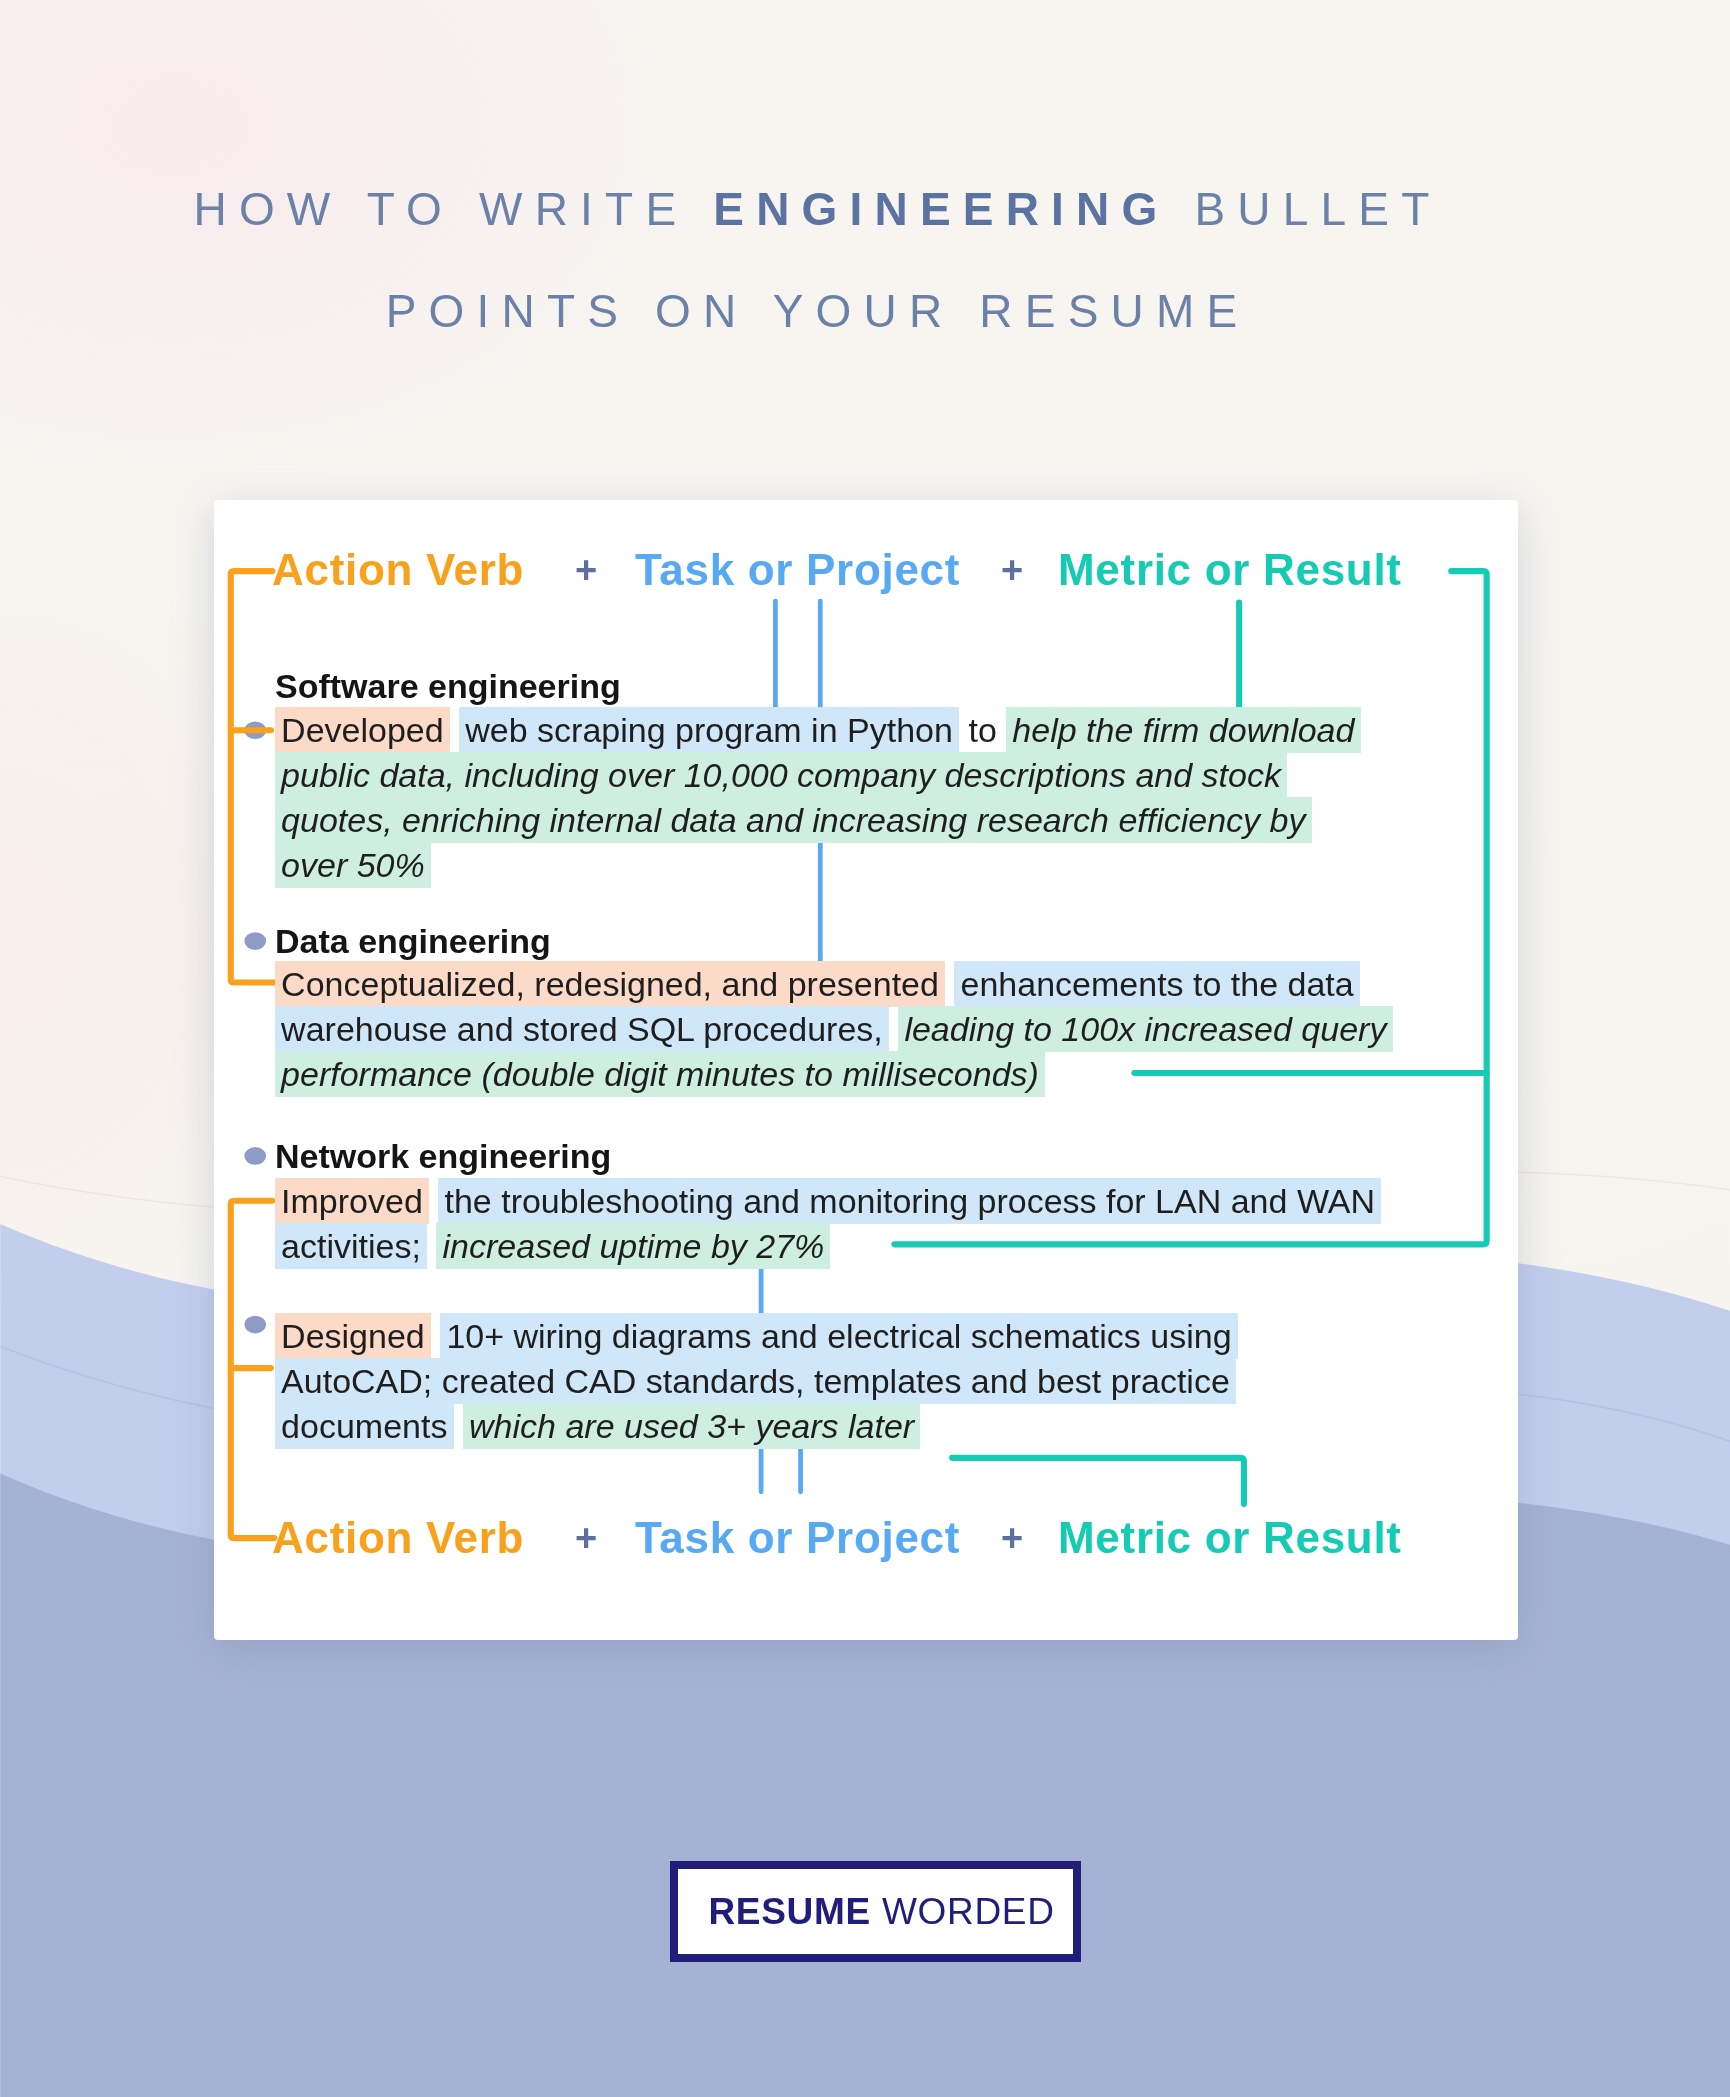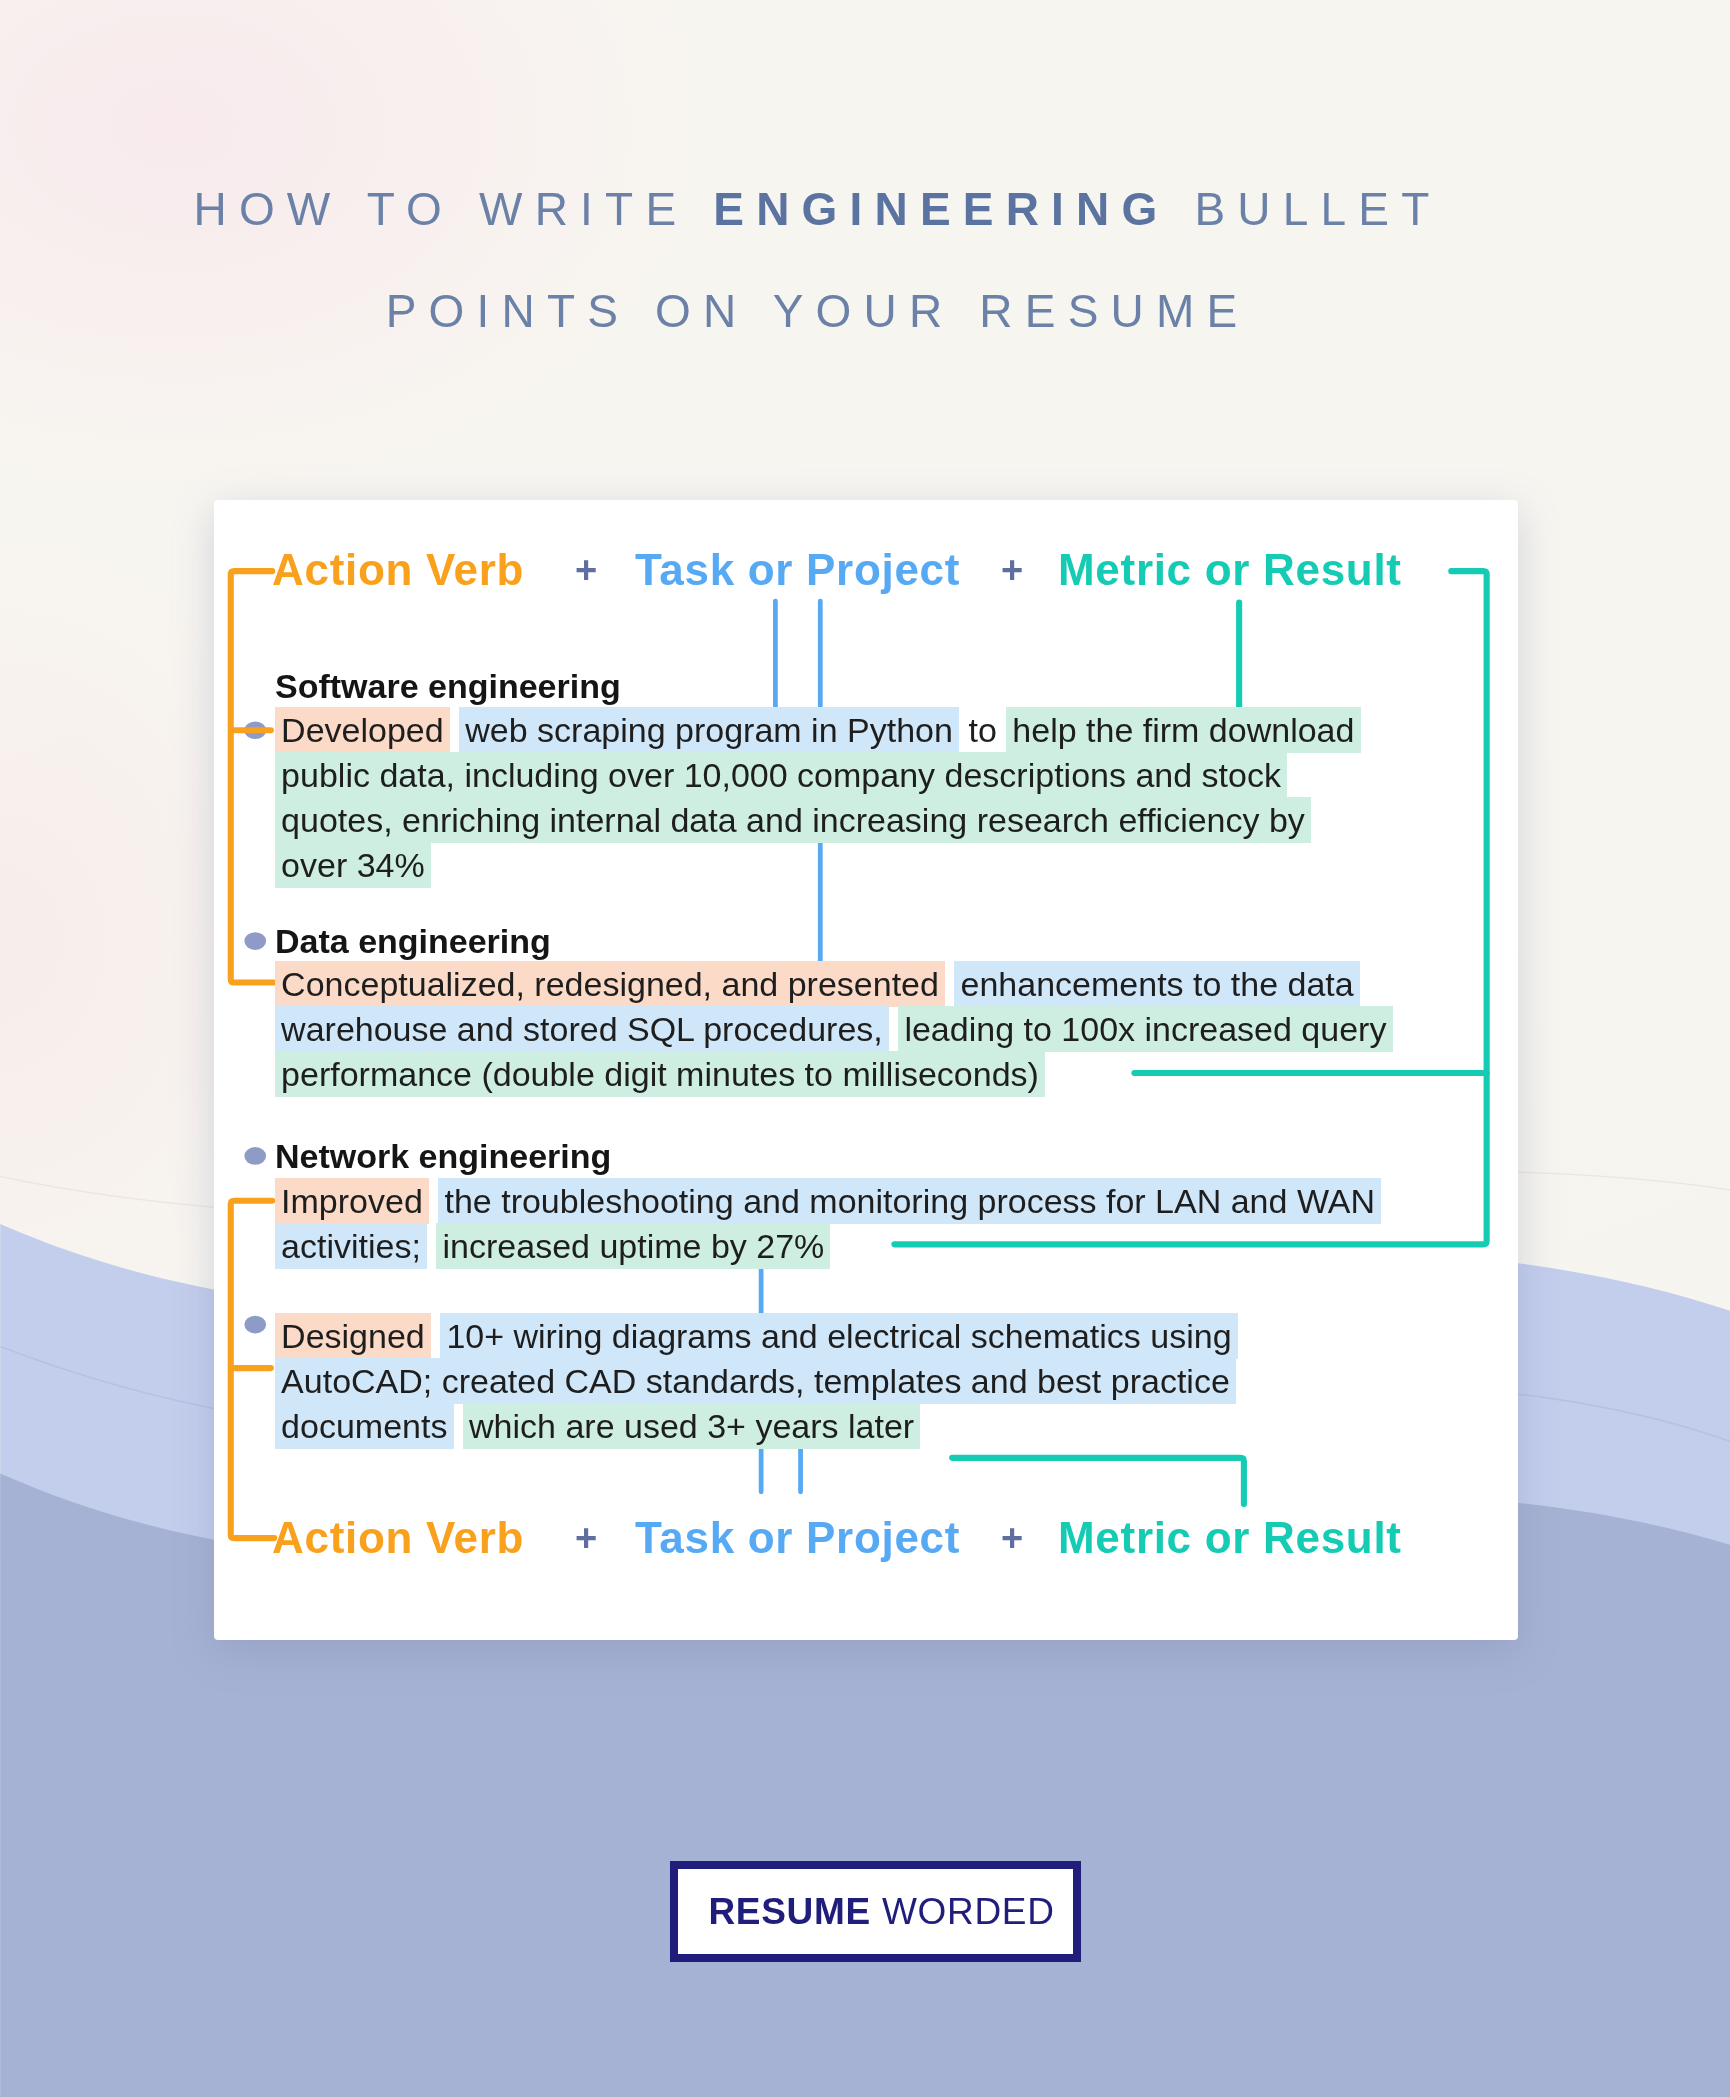--- a/index.html
+++ b/index.html
@@ -31,21 +31,21 @@
   .f-p2{left:1001px;color:#5E6E9E;font-size:38px;}
   .f-metric{left:1058px;color:#16CBB4;}
   
   .sec-h{position:absolute;z-index:4;left:275px;height:45px;line-height:45px;
     font-size:34px;font-weight:700;color:#151515;white-space:nowrap;}
   .sec-b{position:absolute;z-index:4;left:275px;}
   .bline{height:45px;line-height:45px;font-size:34px;color:#1e1e1e;white-space:nowrap;}
   .hl{padding:4.1px 6.1px;text-align:center;}
   .hl-peach{background:#FBDAC8;}
   .hl-blue{background:#D0E7FA;}
-  .hl-mint{background:#CDEEE1;}
+  .hl-mint{background:#CDEEE1;font-style:italic;}
   
   .title{position:absolute;z-index:2;left:0;top:158px;width:1635px;text-align:center;
     font-size:46px;line-height:102px;letter-spacing:12.2px;color:#6B81A8;font-weight:400;}
   .t-bold{font-weight:700;color:#5B73A0;}
   
   .logo-box{position:absolute;z-index:4;left:670px;top:1861px;width:411px;height:101px;
     background:#ffffff;border:8.2px solid #201D7B;box-sizing:border-box;
     display:flex;align-items:center;justify-content:center;gap:11px;padding-left:12px;}
   .logo-bold{font-size:37px;font-weight:700;color:#201D7B;letter-spacing:0.7px;}
   .logo-reg{font-size:37px;font-weight:400;color:#201D7B;letter-spacing:0.7px;}
@@ -117,21 +117,21 @@
   </div>
 
   <div class="sec-h" style="top:664px">Software engineering</div>
   <div class="sec-h" style="top:919px">Data engineering</div>
   <div class="sec-h" style="top:1134px">Network engineering</div>
 
   <div class="sec-b" style="top:708px">
       <div class="bline"><span class="hl hl-peach">Developed</span><span> </span><span class="hl hl-blue">web scraping program in Python</span><span> to </span><span class="hl hl-mint">help the firm download</span></div>
       <div class="bline"><span class="hl hl-mint">public data, including over 10,000 company descriptions and stock</span></div>
       <div class="bline"><span class="hl hl-mint">quotes, enriching internal data and increasing research efficiency by</span></div>
-      <div class="bline"><span class="hl hl-mint">over 34%</span></div>
+      <div class="bline"><span class="hl hl-mint">over 50%</span></div>
     </div>
   <div class="sec-b" style="top:962px">
       <div class="bline"><span class="hl hl-peach">Conceptualized, redesigned, and presented</span><span> </span><span class="hl hl-blue">enhancements to the data</span></div>
       <div class="bline"><span class="hl hl-blue">warehouse and stored SQL procedures,</span><span> </span><span class="hl hl-mint">leading to 100x increased query</span></div>
       <div class="bline"><span class="hl hl-mint">performance (double digit minutes to milliseconds)</span></div>
     </div>
   <div class="sec-b" style="top:1179px">
       <div class="bline"><span class="hl hl-peach">Improved</span><span> </span><span class="hl hl-blue">the troubleshooting and monitoring process for LAN and WAN</span></div>
       <div class="bline"><span class="hl hl-blue">activities;</span><span> </span><span class="hl hl-mint">increased uptime by 27%</span></div>
     </div>

